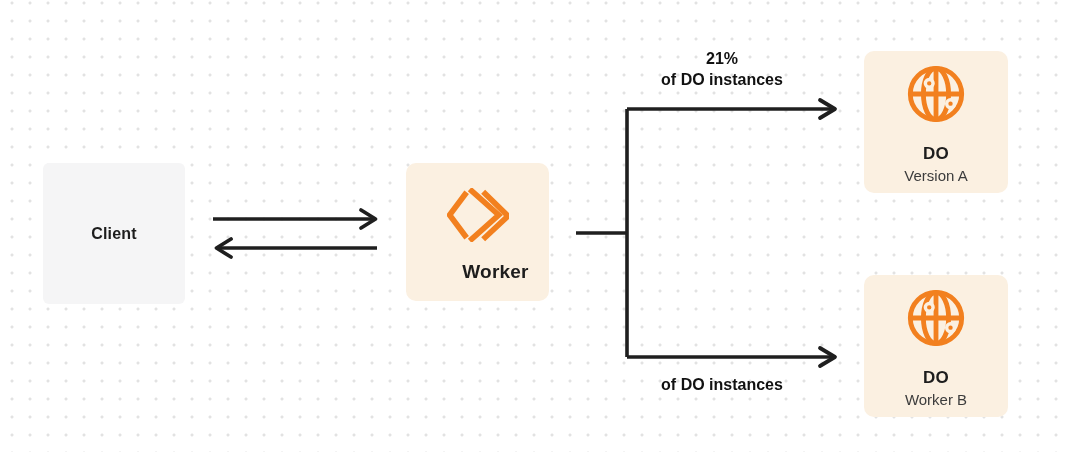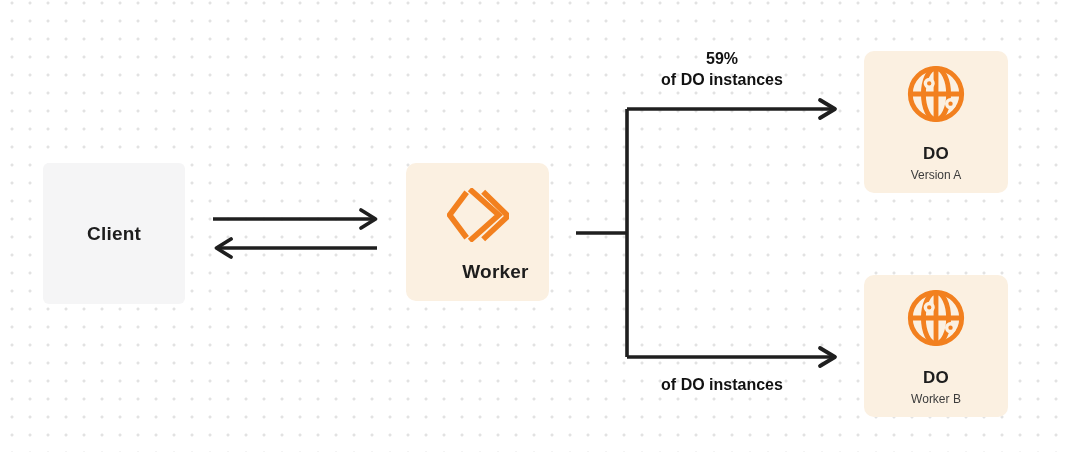--- a/index.html
+++ b/index.html
@@ -39,21 +39,21 @@
     justify-content: center;
     text-align: right;
   }
   .node-client {
     left: 43px; top: 163px;
     width: 142px; height: 141px;
     background: var(--box-gray);
     border-radius: 6px;
   }
   .node-client .node-label {
-    font-size: 19px;
+    font-size: 16px;
     font-weight: bold;
     color: var(--text);
     letter-spacing: 0.2px;
   }
   .node-worker {
     left: 406px; top: 163px;
     width: 143px; height: 138px;
     background: var(--box-cream);
     border-radius: 10px;
     justify-content: flex-start;
@@ -79,21 +79,21 @@
   .node-do-b { top: 275px; }
   .node-do .node-title {
     font-size: 17px;
     font-weight: bold;
     color: var(--text);
     margin-top: 19px;
     line-height: 20px;
     letter-spacing: 0.2px;
   }
   .node-do .node-subtitle {
-    font-size: 12px;
+    font-size: 15px;
     color: var(--text-secondary);
     line-height: 19px;
     margin-top: 2px;
   }
   .split-label {
     position: absolute;
     left: 612px;
     width: 220px;
     text-align: center;
     font-size: 16px;
@@ -167,20 +167,20 @@
         <line x1="5.5" y1="32" x2="58.5" y2="32"></line>
       </g>
       <circle cx="25" cy="21" r="4" fill="var(--accent)" stroke="var(--box-cream)" stroke-width="3.5"></circle>
       <circle cx="47" cy="42" r="4" fill="var(--accent)" stroke="var(--box-cream)" stroke-width="3.5"></circle>
     </svg>
     <span class="node-title">DO</span>
     <span class="node-subtitle">Worker B</span>
   </div>
 
   <div class="split-label split-label-top">
-    <div>59%</div>
+    <div>21%</div>
     <div>of DO instances</div>
   </div>
   <div class="split-label split-label-bottom">
     <div>of DO instances</div>
   </div>
 
 </div>
 
 </body></html>

